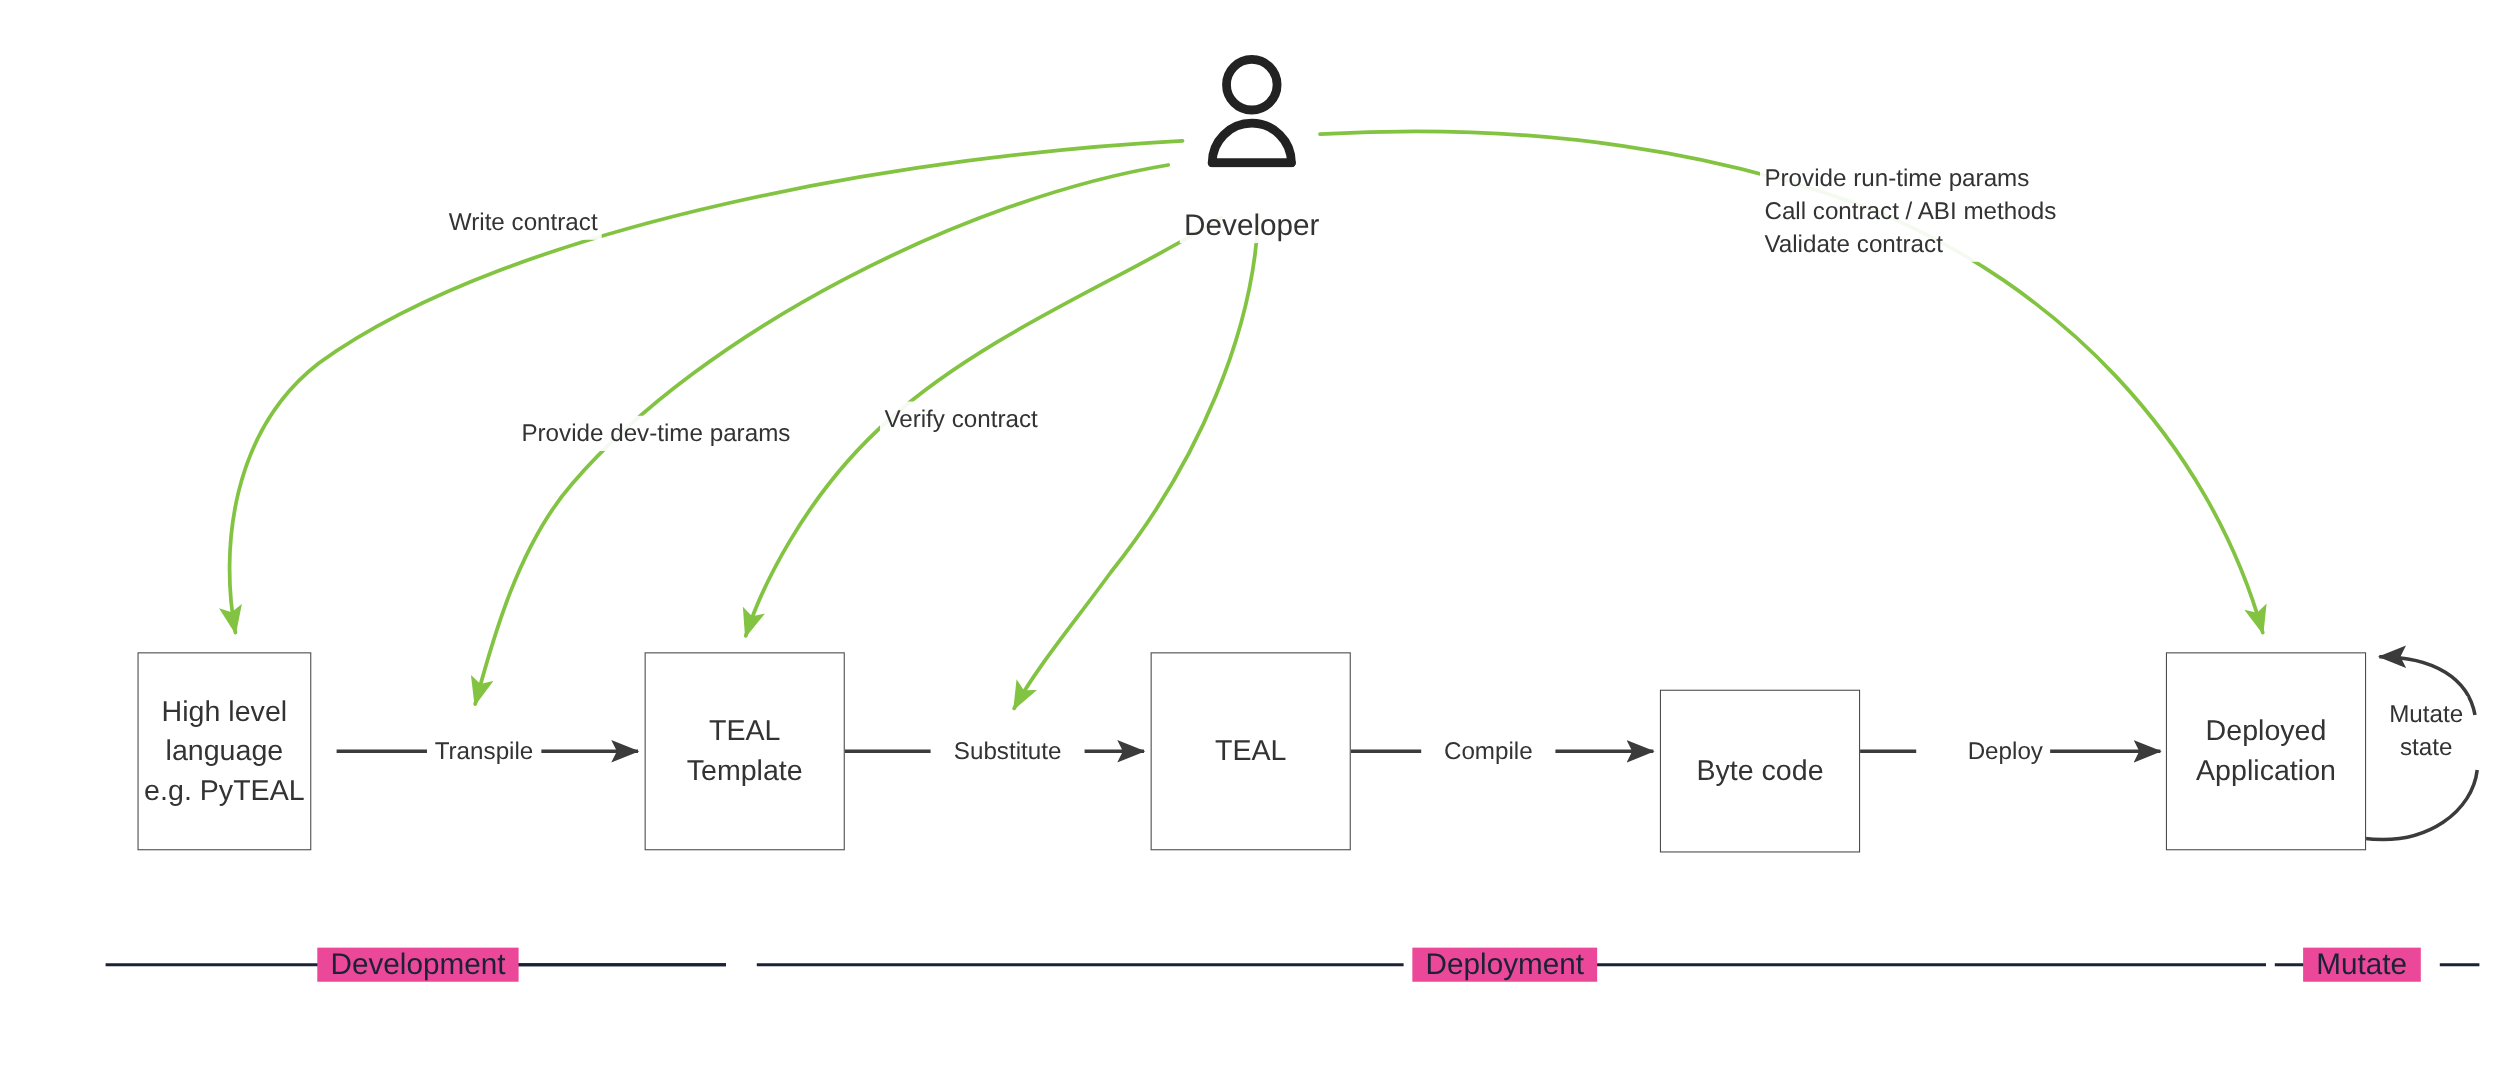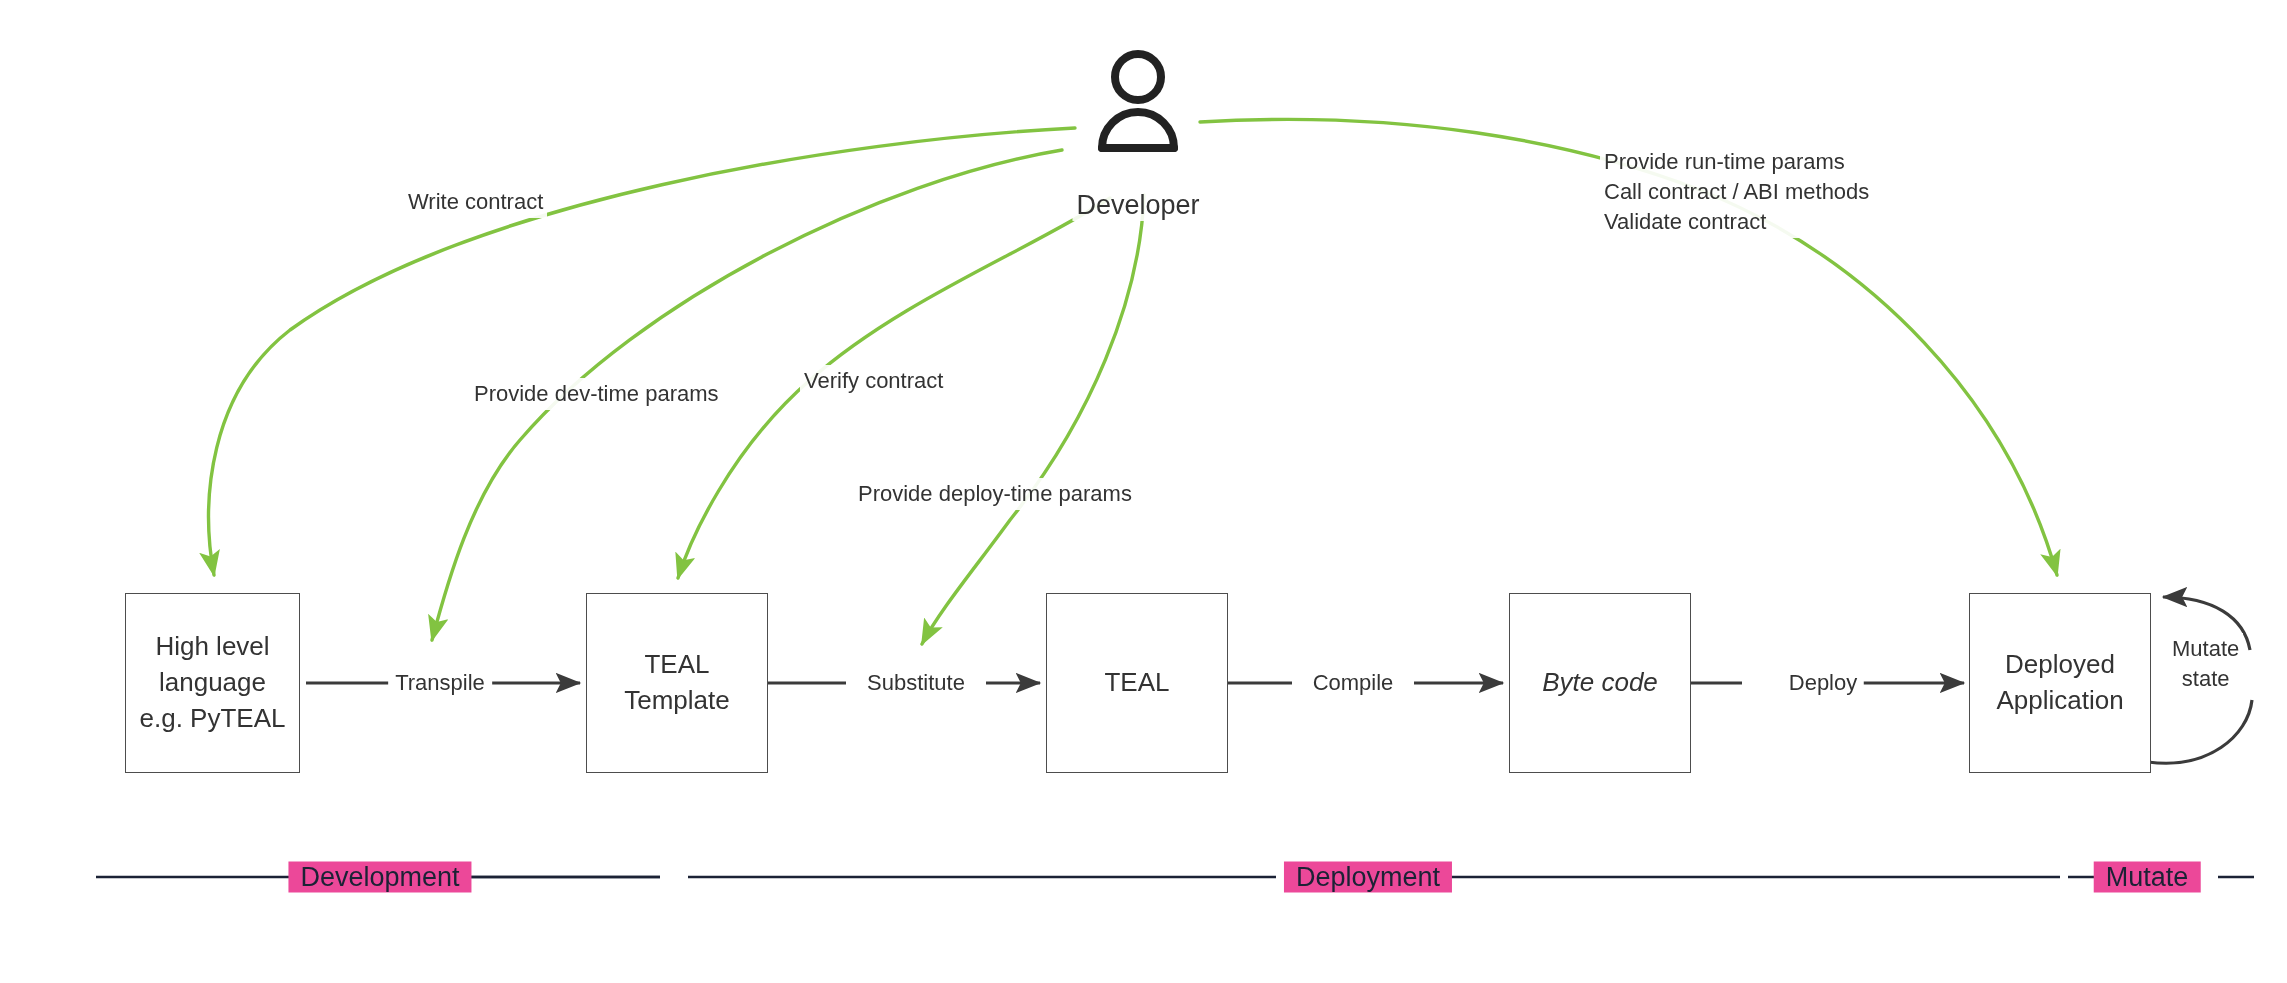--- a/index.html
+++ b/index.html
@@ -141,30 +141,30 @@
     </g>
   </svg>
 
   <svg id="actor-icon" viewBox="0 0 84 104">
     <circle cx="42" cy="29" r="23" fill="none" stroke="#222222" stroke-width="8"></circle>
     <path d="M6,100 A36,36 0 0 1 78,100 Z" fill="none" stroke="#222222" stroke-width="8" stroke-linejoin="round"></path>
     <path d="M6,100 L78,100" stroke="#222222" stroke-width="8" stroke-linecap="round"></path>
   </svg>
   <div class="actor-label" style="left:1138px; top:190px;">Developer</div>
 
-  <div class="node-box" style="left:125px; top:593px; width:175px; height:180px;">High level
+  <div class="node-box" style="left:125px; top:593px; width:158px; height:180px;">High level
 language
 e.g. PyTEAL</div>
 
   <div class="node-box" style="left:586px; top:593px; width:182px; height:180px;">TEAL
 Template</div>
 
   <div class="node-box" style="left:1046px; top:593px; width:182px; height:180px;">TEAL</div>
 
-  <div class="node-box" style="left:1509px; top:593px; width:182px; height:180px;font-style:italic;">Byte code</div>
+  <div class="node-box" style="left:1509px; top:627px; width:182px; height:148px;">Byte code</div>
 
   <div class="node-box" style="left:1969px; top:593px; width:182px; height:180px;">Deployed
 Application</div>
 
   <div class="edge-label" style="left:440px; top:683px;">Transpile</div>
 
   <div class="edge-label" style="left:916px; top:683px;">Substitute</div>
 
   <div class="edge-label" style="left:1353px; top:683px;">Compile</div>
 
@@ -172,21 +172,20 @@
 
   <div class="note" style="left:2168px; top:633px; text-align:center; line-height:1.38;">Mutate
 state</div>
 
   <div class="note" style="left:404px; top:186px;">Write contract</div>
 
   <div class="note" style="left:470px; top:378px;">Provide dev-time params</div>
 
   <div class="note" style="left:800px; top:365px;">Verify contract</div>
 
-  <div class="note" style="left:854px; top:478px;">Provide deploy-time params</div>
 
   <div class="note" style="left:1600px; top:146px;">Provide run-time params
 Call contract / ABI methods
 Validate contract</div>
 
   <div class="phase-label" style="left:380px; top:877px;">Development</div>
 
   <div class="phase-label" style="left:1368px; top:877px;">Deployment</div>
 
   <div class="phase-label" style="left:2147px; top:877px;">Mutate</div>

